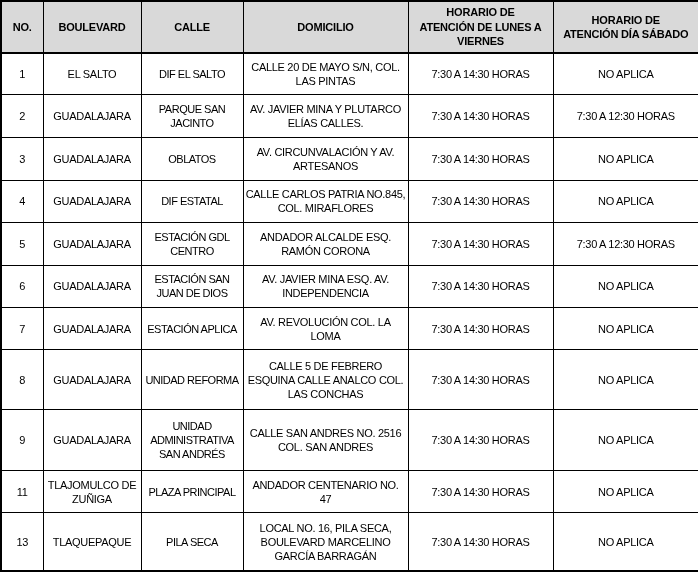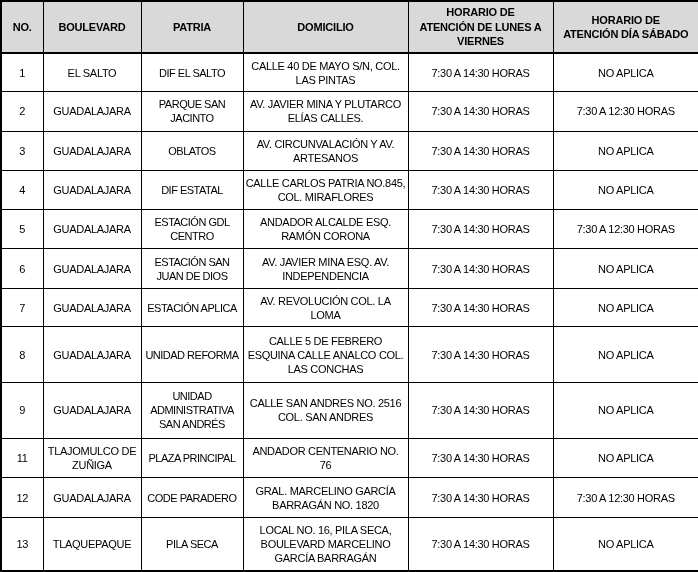--- a/index.html
+++ b/index.html
@@ -73,35 +73,35 @@
         <col class="c-mun">
         <col class="c-mod">
         <col class="c-dom">
         <col class="c-hlv">
         <col class="c-hsab">
     </colgroup>
     <thead>
       <tr>
         <th>NO.</th>
         <th>BOULEVARD</th>
-        <th>PATRIA</th>
+        <th>CALLE</th>
         <th>DOMICILIO</th>
         <th>HORARIO DE
 ATENCIÓN DE LUNES A
 VIERNES</th>
         <th>HORARIO DE
 ATENCIÓN DÍA SÁBADO</th>
       </tr>
     </thead>
     <tbody>
       <tr class="h36">
         <td>1</td>
         <td>EL SALTO</td>
         <td>DIF EL SALTO</td>
-        <td>CALLE 40 DE MAYO S/N, COL. LAS PINTAS</td>
+        <td>CALLE 20 DE MAYO S/N, COL. LAS PINTAS</td>
         <td>7:30 A 14:30 HORAS</td>
         <td>NO APLICA</td>
       </tr>
       <tr class="h37">
         <td>2</td>
         <td>GUADALAJARA</td>
         <td>PARQUE SAN JACINTO</td>
         <td>AV. JAVIER MINA Y PLUTARCO ELÍAS CALLES.</td>
         <td>7:30 A 14:30 HORAS</td>
         <td>7:30 A 12:30 HORAS</td>
@@ -159,31 +159,23 @@
         <td>GUADALAJARA</td>
         <td>UNIDAD ADMINISTRATIVA SAN ANDRÉS</td>
         <td>CALLE SAN ANDRES NO. 2516 COL. SAN ANDRES</td>
         <td>7:30 A 14:30 HORAS</td>
         <td>NO APLICA</td>
       </tr>
       <tr class="h37">
         <td>11</td>
         <td>TLAJOMULCO DE ZUÑIGA</td>
         <td>PLAZA PRINCIPAL</td>
-        <td>ANDADOR CENTENARIO NO. 76</td>
+        <td>ANDADOR CENTENARIO NO. 47</td>
         <td>7:30 A 14:30 HORAS</td>
         <td>NO APLICA</td>
-      </tr>
-      <tr class="h37">
-        <td>12</td>
-        <td>GUADALAJARA</td>
-        <td>CODE PARADERO</td>
-        <td>GRAL. MARCELINO GARCÍA BARRAGÁN NO. 1820</td>
-        <td>7:30 A 14:30 HORAS</td>
-        <td>7:30 A 12:30 HORAS</td>
       </tr>
       <tr class="h50">
         <td>13</td>
         <td>TLAQUEPAQUE</td>
         <td>PILA SECA</td>
         <td>LOCAL NO. 16, PILA SECA, BOULEVARD MARCELINO GARCÍA BARRAGÁN</td>
         <td>7:30 A 14:30 HORAS</td>
         <td>NO APLICA</td>
       </tr>
     </tbody>

